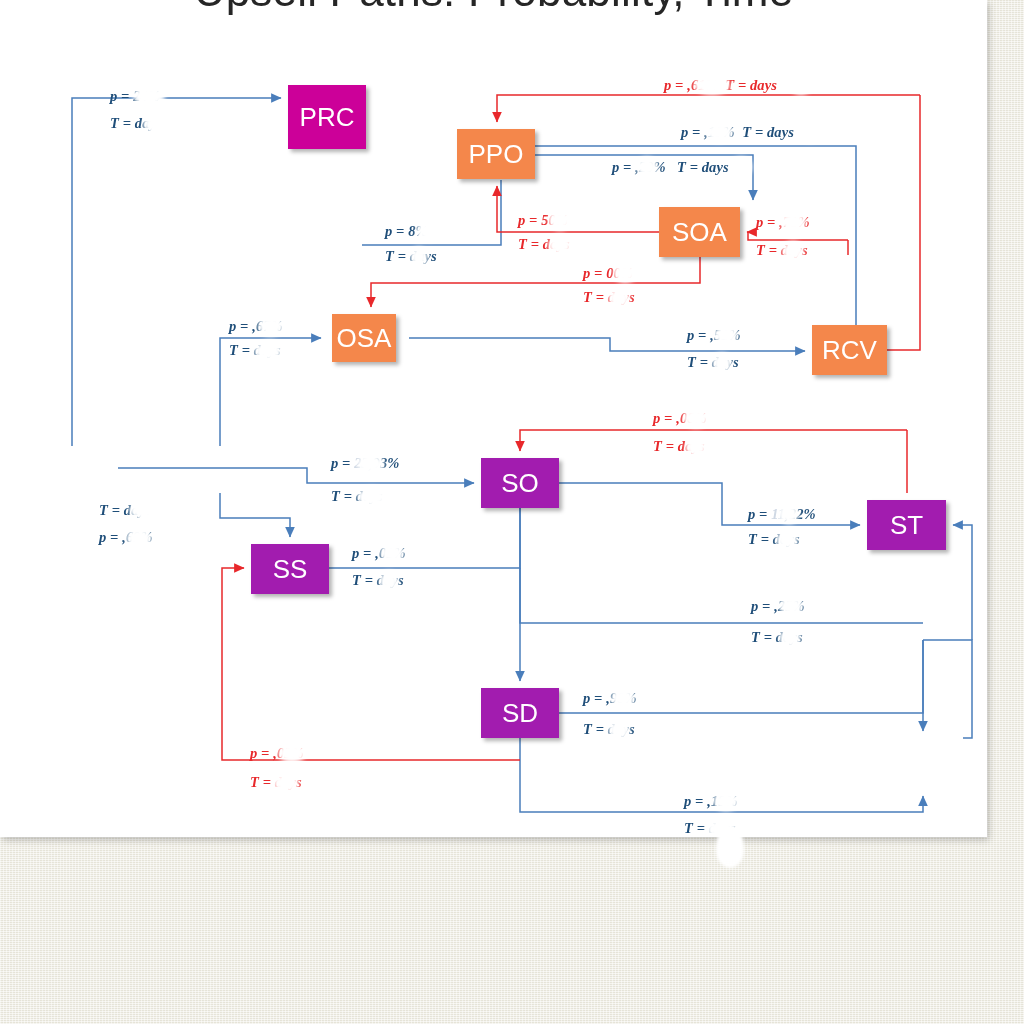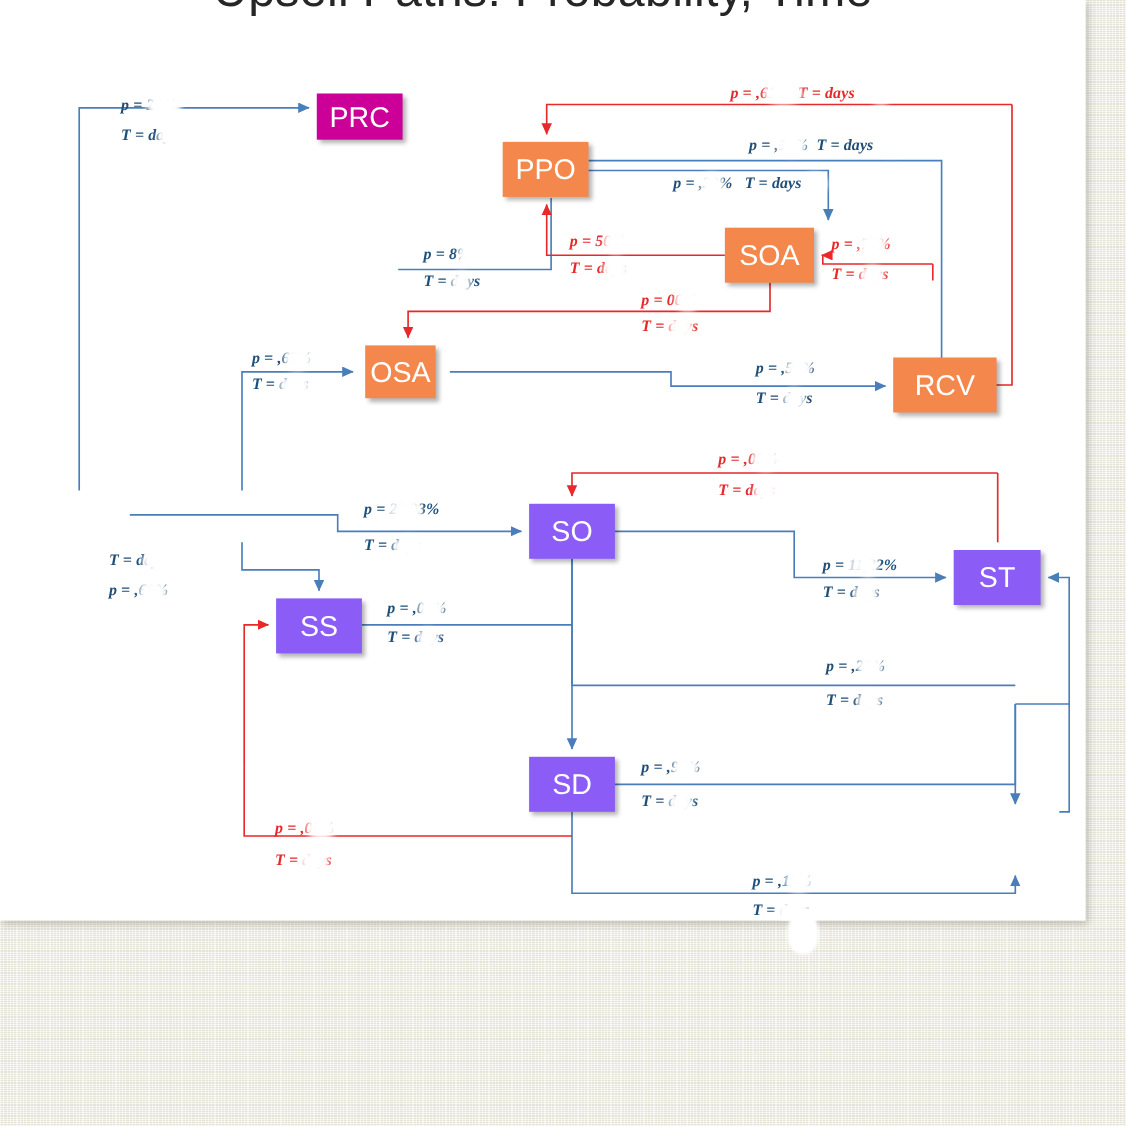--- a/index.html
+++ b/index.html
@@ -32,21 +32,21 @@
   svg#wires{position:absolute;left:0;top:0;width:987px;height:837px;}
 
   .node{
     position:absolute;display:flex;align-items:center;justify-content:center;
     color:#ffffff;box-shadow:3px 3px 4px rgba(0,0,0,.30);
     font-weight:400;line-height:1;
   }
   .node.fnd{background:#C00000;}
   .node.prc{background:#CC0099;}
   .node.orange{background:#F4874B;}
-  .node.green{background:#8b5cf6;text-align:right;}
+  .node.green{background:#a21caf;text-align:right;}
 
   .lbl{
     position:absolute;white-space:nowrap;
     font-family:"Liberation Serif", serif;
     font-style:italic;font-weight:bold;font-size:14.5px;
     color:#1F4E79;letter-spacing:.1px;
   }
   .lbl.red{color:#E8282B;}
   .lbl .faded{color:#cfd8e4;}
 
@@ -122,33 +122,33 @@
 
       <path d="M700,257 L700,283 L371,283 L371,307" marker-end="url(#ar)"></path>
 
       <path d="M907,430 L520,430 L520,451" marker-end="url(#ar)"></path>
       <path d="M907,430 L907,493"></path>
 
       <path d="M520,760 L222,760 L222,568 L244,568" marker-end="url(#ar)"></path>
     </g>
   </svg>
 
-  <div class="node prc" style="left:288px;top:85px;width:78px;height:42px;font-size:26px;">
+  <div class="node prc" style="left:288px;top:85px;width:78px;height:64px;font-size:26px;">
     <span>PRC</span>
   </div>
   <div class="node orange" style="left:457px;top:129px;width:78px;height:50px;font-size:26px;">
     <span>PPO</span>
   </div>
   <div class="node orange" style="left:659px;top:207px;width:81px;height:50px;font-size:26px;">
     <span>SOA</span>
   </div>
   <div class="node orange" style="left:332px;top:314px;width:64px;height:48px;font-size:26px;text-align:right;">
     <span>OSA</span>
   </div>
-  <div class="node orange" style="left:812px;top:325px;width:94px;height:50px;font-size:26px;">
+  <div class="node orange" style="left:812px;top:325px;width:75px;height:50px;font-size:26px;">
     <span>RCV</span>
   </div>
   <div class="node green" style="left:481px;top:458px;width:78px;height:50px;font-size:26px;">
     <span>SO</span>
   </div>
   <div class="node green" style="left:251px;top:544px;width:78px;height:50px;font-size:26px;">
     <span>SS</span>
   </div>
   <div class="node green" style="left:867px;top:500px;width:79px;height:50px;font-size:26px;">
     <span>ST</span>

